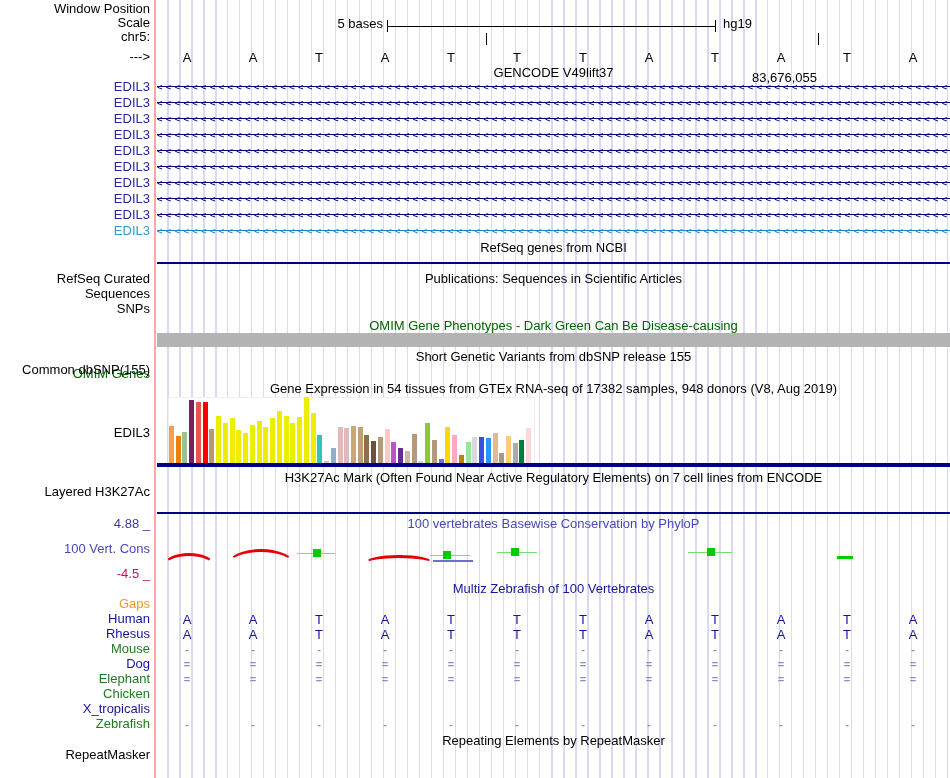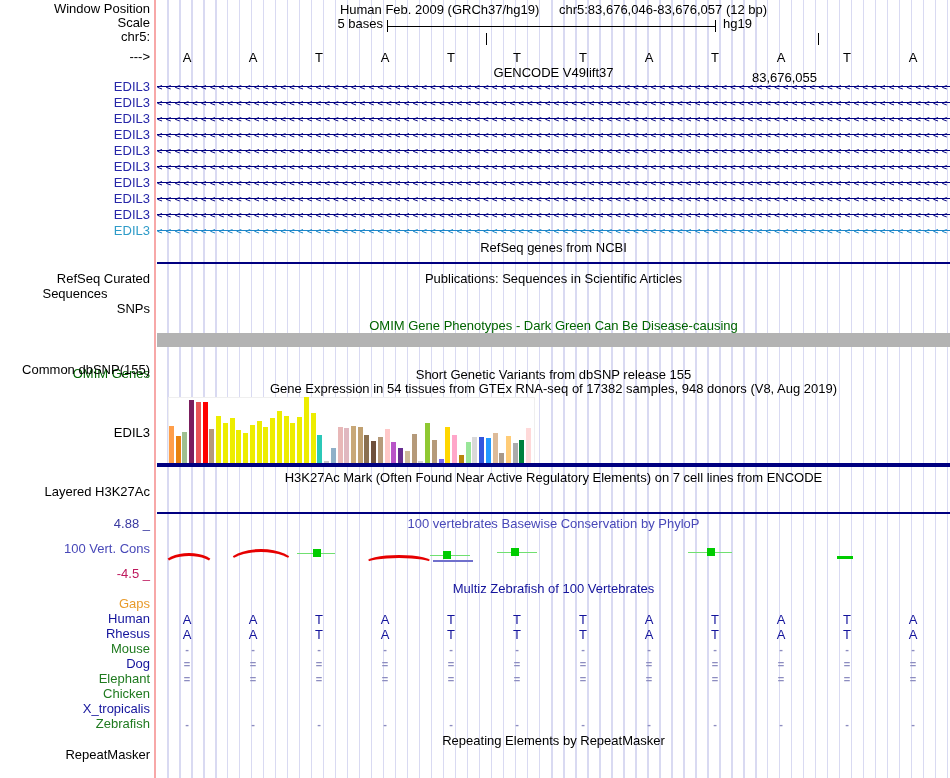--- a/index.html
+++ b/index.html
@@ -29,24 +29,20 @@
   .cons-arc{border-style:solid;border-width:3px 2px 0 2px;border-color:#E60000 transparent transparent transparent;
     border-radius:50% 50% 0 0 / 100% 100% 0 0;}
 </style>
 </head>
 <body>
 
 <div id="browser">
   <div class="abs" id="gridlines"></div>
   <div class="abs" id="redline"></div>
 
-  <div class="abs header-line">
-    <span>Human Feb. 2009 (GRCh37/hg19)</span>
-    <span>chr5:83,676,046-83,676,057 (12 bp)</span>
-  </div>
 
   <div class="abs" style="left:0;top:16px;width:383px;text-align:right;line-height:15px;">5 bases</div>
   <div class="abs tickline" style="left:387px;top:20px;width:1px;height:12px;"></div>
   <div class="abs tickline" style="left:387px;top:26px;width:329px;height:1px;"></div>
   <div class="abs tickline" style="left:715px;top:20px;width:1px;height:12px;"></div>
   <div class="abs" style="left:723px;top:16px;line-height:15px;">hg19</div>
 
   <div class="abs tickline" style="left:486px;top:33px;width:1px;height:12px;"></div>
   <div class="abs" style="left:617px;top:30px;width:200px;text-align:right;line-height:15px;margin-top:40px;">83,676,055</div>
   <div class="abs tickline" style="left:818px;top:33px;width:1px;height:12px;"></div>
@@ -60,21 +56,21 @@
       <div class="abs left-label" style="top: 95px; color: rgb(38, 38, 168);">EDIL3</div>
       <div class="abs left-label" style="top: 111px; color: rgb(38, 38, 168);">EDIL3</div>
       <div class="abs left-label" style="top: 127px; color: rgb(38, 38, 168);">EDIL3</div>
       <div class="abs left-label" style="top: 143px; color: rgb(38, 38, 168);">EDIL3</div>
       <div class="abs left-label" style="top: 159px; color: rgb(38, 38, 168);">EDIL3</div>
       <div class="abs left-label" style="top: 175px; color: rgb(38, 38, 168);">EDIL3</div>
       <div class="abs left-label" style="top: 191px; color: rgb(38, 38, 168);">EDIL3</div>
       <div class="abs left-label" style="top: 207px; color: rgb(38, 38, 168);">EDIL3</div>
       <div class="abs left-label" style="top: 223px; color: rgb(46, 155, 200);">EDIL3</div>
       <div class="abs left-label" style="top: 271px; color: #000000;">RefSeq Curated</div>
-      <div class="abs left-label" style="top: 286px; color: rgb(0, 0, 0); text-align: center;">Sequences</div>
+      <div class="abs left-label" style="top: 286px; color: rgb(0, 0, 0);">Sequences</div>
       <div class="abs left-label" style="top: 301px; color: rgb(0, 0, 0);">SNPs</div>
       <div class="abs left-label" style="top: 332px; color: rgb(0, 100, 0); margin-top: 34px;">OMIM Genes</div>
       <div class="abs left-label" style="top: 362px; color: rgb(0, 0, 0);">Common dbSNP(155)</div>
       <div class="abs left-label" style="top: 425px; color: rgb(0, 0, 0);">EDIL3</div>
       <div class="abs left-label" style="top: 484px; color: rgb(0, 0, 0);">Layered H3K27Ac</div>
       <div class="abs left-label" style="top: 516px; color: rgb(58, 58, 160);">4.88 _</div>
       <div class="abs left-label" style="top: 541px; color: rgb(72, 72, 184);">100 Vert. Cons</div>
       <div class="abs left-label" style="top: 566px; color: #be185d;">-4.5 _</div>
       <div class="abs left-label" style="top: 596px; color: rgb(232, 155, 43);">Gaps</div>
       <div class="abs left-label" style="top: 611px; color: rgb(20, 20, 156);">Human</div>
@@ -85,21 +81,21 @@
       <div class="abs left-label" style="top: 686px; color: rgb(31, 122, 31);">Chicken</div>
       <div class="abs left-label" style="top: 701px; color: rgb(20, 20, 156);">X_tropicalis</div>
       <div class="abs left-label" style="top: 716px; color: rgb(31, 122, 31);">Zebrafish</div>
       <div class="abs left-label" style="top: 747px; color: rgb(0, 0, 0);">RepeatMasker</div>
     </div>
   <div id="titles-layer">
       <div class="abs center-title" style="top: 65px; color: rgb(0, 0, 0);">GENCODE V49lift37</div>
       <div class="abs center-title" style="top: 240px; color: rgb(0, 0, 0);">RefSeq genes from NCBI</div>
       <div class="abs center-title" style="top: 271px; color: rgb(0, 0, 0);">Publications: Sequences in Scientific Articles</div>
       <div class="abs center-title" style="top: 318px; color: rgb(0, 100, 0);">OMIM Gene Phenotypes - Dark Green Can Be Disease-causing</div>
-      <div class="abs center-title" style="top: 349px; color: rgb(0, 0, 0); margin-top: 18px;">Short Genetic Variants from dbSNP release 155</div>
+      <div class="abs center-title" style="top: 349px; color: rgb(0, 0, 0);">Short Genetic Variants from dbSNP release 155</div>
       <div class="abs center-title" style="top: 381px; color: rgb(0, 0, 0);">Gene Expression in 54 tissues from GTEx RNA-seq of 17382 samples, 948 donors (V8, Aug 2019)</div>
       <div class="abs center-title" style="top: 470px; color: rgb(0, 0, 0);">H3K27Ac Mark (Often Found Near Active Regulatory Elements) on 7 cell lines from ENCODE</div>
       <div class="abs center-title" style="top: 516px; color: rgb(72, 72, 184);">100 vertebrates Basewise Conservation by PhyloP</div>
       <div class="abs center-title" style="top: 581px; color: rgb(20, 20, 156);">Multiz Zebrafish of 100 Vertebrates</div>
       <div class="abs center-title" style="top: 733px; color: rgb(0, 0, 0);">Repeating Elements by RepeatMasker</div>
     </div>
   <div id="sequence-layer">
       <div class="abs seq-letter" style="left: 187px; top: 57px; color: rgb(0, 0, 0);">A</div>
       <div class="abs seq-letter" style="left: 253px; top: 57px; color: rgb(0, 0, 0);">A</div>
       <div class="abs seq-letter" style="left: 319px; top: 57px; color: rgb(0, 0, 0);">T</div>

